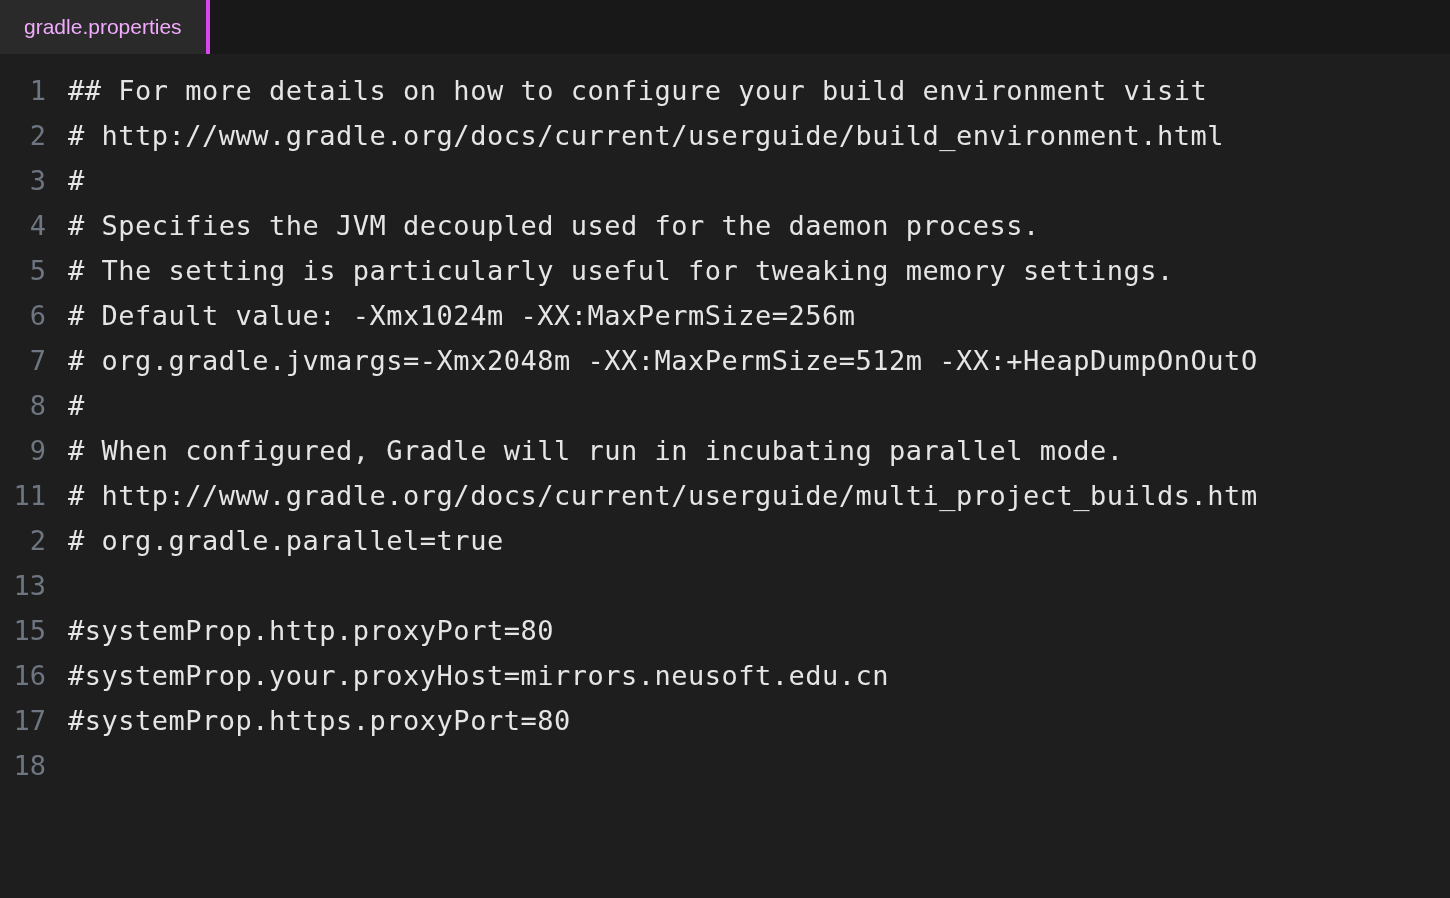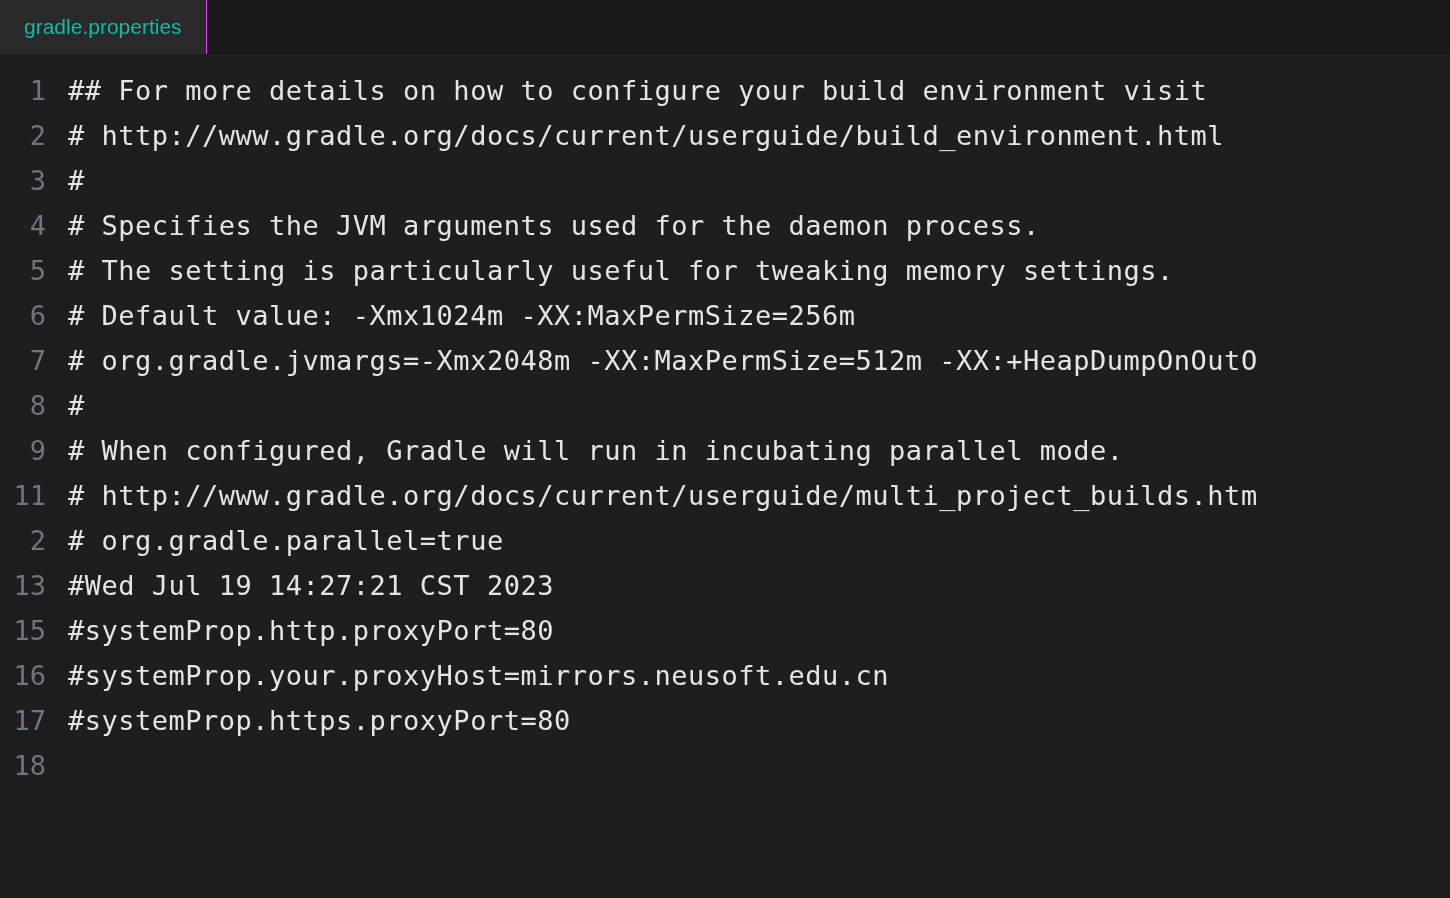--- a/index.html
+++ b/index.html
@@ -15,27 +15,27 @@
       height: 898px;
     }
     .tab-bar {
       background-color: #181818;
       height: 54px;
       display: flex;
       align-items: stretch;
     }
     .tab {
       background-color: #2a2a2a;
-      color: #14b8a6;
+      color: #f0abfc;
       padding: 0 24px;
       display: flex;
       align-items: center;
       font-size: 21px;
       font-family: -apple-system, BlinkMacSystemFont, 'Segoe UI', sans-serif;
-      border-right: 1px solid #d946ef;
+      border-right: 4px solid #d946ef;
     }
     .editor {
       background-color: #1e1e1e;
       height: calc(100% - 54px);
       overflow: hidden;
       position: relative;
     }
     .code-container {
       display: flex;
       flex-direction: column;
@@ -88,21 +88,21 @@
       <div class="code-line">
         <span class="line-number">2</span>
         <span class="line-content comment"># http://www.gradle.org/docs/current/userguide/build_environment.html</span>
       </div>
       <div class="code-line">
         <span class="line-number">3</span>
         <span class="line-content comment">#</span>
       </div>
       <div class="code-line">
         <span class="line-number">4</span>
-        <span class="line-content comment"># Specifies the JVM arguments used for the daemon process.</span>
+        <span class="line-content comment"># Specifies the JVM decoupled used for the daemon process.</span>
       </div>
       <div class="code-line">
         <span class="line-number">5</span>
         <span class="line-content comment"># The setting is particularly useful for tweaking memory settings.</span>
       </div>
       <div class="code-line">
         <span class="line-number">6</span>
         <span class="line-content comment"># Default value: -Xmx1024m -XX:MaxPermSize=256m</span>
       </div>
       <div class="code-line">
@@ -120,21 +120,20 @@
       <div class="code-line">
         <span class="line-number">11</span>
         <span class="line-content comment"># http://www.gradle.org/docs/current/userguide/multi_project_builds.htm</span>
       </div>
       <div class="code-line">
         <span class="line-number">2</span>
         <span class="line-content comment"># org.gradle.parallel=true</span>
       </div>
       <div class="code-line">
         <span class="line-number">13</span>
-        <span class="line-content comment">#Wed Jul 19 14:27:21 CST 2023</span>
       </div>
       <div class="code-line">
         <span class="line-number">15</span>
         <span class="line-content comment">#systemProp.http.proxyPort=80</span>
       </div>
       <div class="code-line">
         <span class="line-number">16</span>
         <span class="line-content comment">#systemProp.your.proxyHost=mirrors.neusoft.edu.cn</span>
       </div>
       <div class="code-line">

